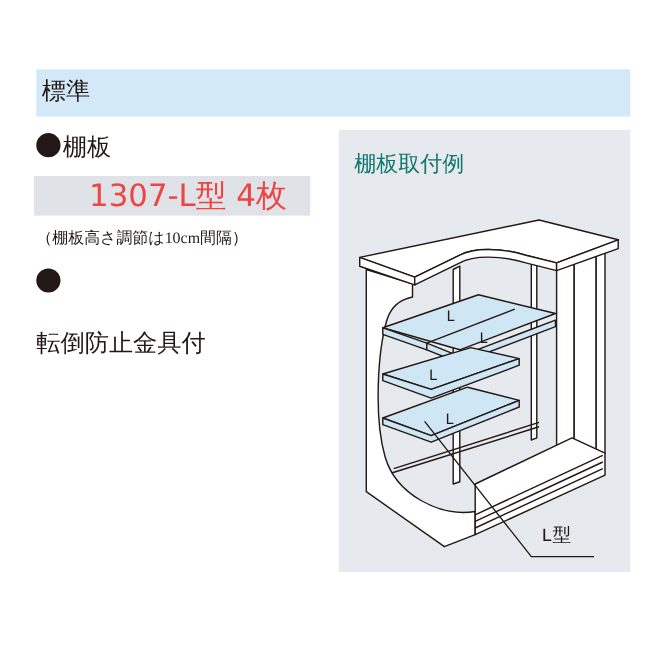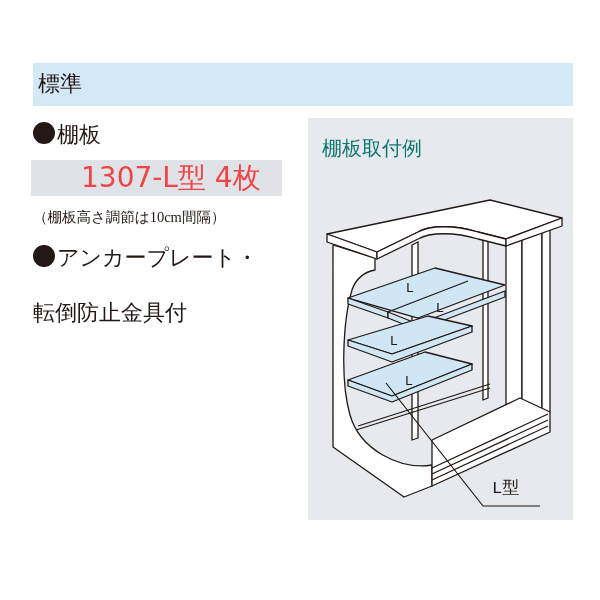--- a/index.html
+++ b/index.html
@@ -30,21 +30,21 @@
 <div class="section-title" style="top:120px;">
   <span class="bullet"></span><span>棚板</span>
 </div>
 
 <div class="spec-box"></div>
 <div class="spec-text">1307-L型 4枚</div>
 
 <div class="note">（棚板高さ調節は10cm間隔）</div>
 
 <div class="section-title" style="top:243px;">
-  <span class="bullet"></span><span>アンカープレート・</span>
+  <span class="bullet"></span>
 </div>
 <div class="section-title" style="top:298px;">転倒防止金具付</div>
 
 <div class="panel"></div>
 <div class="panel-title">棚板取付例</div>
 
 <svg class="drawing" viewBox="308 118 265 402" width="265" height="402" xmlns="http://www.w3.org/2000/svg">
   <g fill="#ffffff" stroke="#231815" stroke-width="1.3" stroke-linejoin="round">
 
     <path d="M333,245 L333,447 L404,497 L432,486 L432,465 C400,470 360,450 350,415 C340,380 343,320 352,290 C356,278 365,272 375,270 L375,258 Z"></path>

